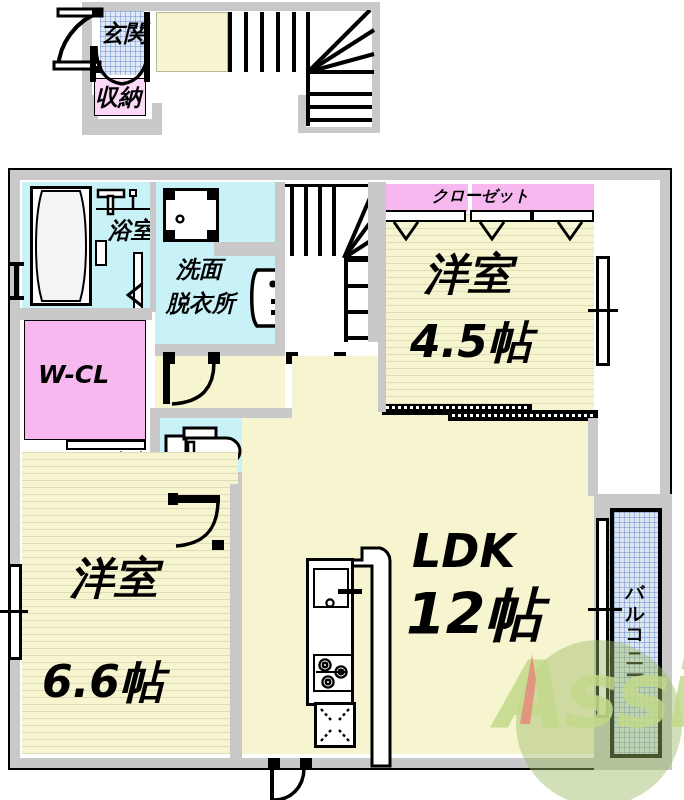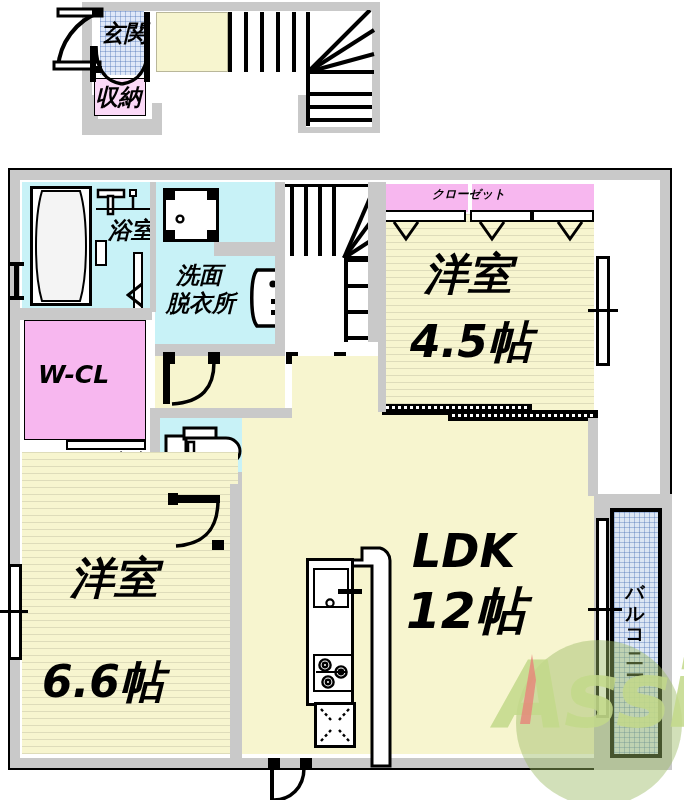--- a/index.html
+++ b/index.html
@@ -178,21 +178,21 @@
 
     <div>
       <svg width="54" height="62" style="position:absolute;left:247px;top:268px;">
         <path d="M10,2 L46,2 L46,58 L10,58 C3,50 3,10 10,2 Z" fill="#fff" stroke="#000" stroke-width="3.5"></path>
         <circle cx="26" cy="16" r="3.6" fill="#000"></circle>
         <circle cx="37" cy="22" r="3.6" fill="#000"></circle>
         <rect x="24" y="31" width="22" height="5" fill="#000"></rect>
         <rect x="24" y="42" width="22" height="5" fill="#000"></rect>
       </svg>
     </div>
-    <div class="lbl lbl-sm" style="left:176px;top:258px;margin-top:6px;">洗面</div>
+    <div class="lbl lbl-sm" style="left:176px;top:258px;">洗面</div>
     <div class="lbl lbl-sm" style="left:166px;top:292px;">脱衣所</div>
 
     <div class="wallfill" style="left:214px;top:242px;width:68px;height:14px;"></div>
     <div class="wallfill" style="left:275px;top:182px;width:10px;height:170px;"></div>
     <div class="wallfill" style="left:155px;top:344px;width:130px;height:12px;"></div>
 
     <div class="white" style="left:285px;top:182px;width:90px;height:160px;"></div>
     <div>
       <div class="ln" style="left:290px;top:186px;width:4px;height:70px;"></div>
       <div class="ln" style="left:304px;top:186px;width:4px;height:70px;"></div>
@@ -277,21 +277,21 @@
       <div class="ln" style="left:212px;top:540px;width:12px;height:10px;"></div>
       <svg width="56" height="56" style="position:absolute;left:170px;top:498px;">
         <path d="M48,2 C48,30 36,46 6,48" fill="none" stroke="#000" stroke-width="3.5"></path>
       </svg>
     </div>
     <div class="wallfill" style="left:230px;top:484px;width:12px;height:274px;"></div>
 
     <div class="room c-yellow" style="left:242px;top:418px;width:352px;height:336px;"></div>
     <div class="room c-yellow" style="left:292px;top:356px;width:302px;height:70px;"></div>
     <div class="lbl lbl-room" style="left:412px;top:528px;font-size:46px;">LDK</div>
-    <div class="lbl lbl-room" style="left:406px;top:586px;font-size:50px;">12帖</div>
+    <div class="lbl lbl-room" style="left:406px;top:586px;font-size:57px;">12帖</div>
 
     <div>
 
       <svg width="62" height="222" style="position:absolute;left:332px;top:546px;">
         <path d="M2,14 L30,14 L30,2 L48,2 A13,13 0 0 1 58,15 L58,220 L40,220 L40,20 L2,20 Z" fill="#fff" stroke="#000" stroke-width="3"></path>
       </svg>
       <div class="thin" style="left:306px;top:558px;width:48px;height:148px;background:#fff;border:3px solid #000;"></div>
 
       <div class="thin" style="left:313px;top:568px;width:36px;height:40px;background:#fff;border:2.5px solid #000;"></div>
       <div class="ln" style="left:338px;top:589px;width:24px;height:5px;"></div>
@@ -322,21 +322,21 @@
         </g>
       </svg>
     </div>
 
     <div class="room c-tatami stripes" style="left:384px;top:214px;width:210px;height:192px;"></div>
     <div class="lbl lbl-room" style="left:424px;top:252px;">洋室</div>
     <div class="lbl lbl-room" style="left:410px;top:320px;">4.5帖</div>
 
     <div class="room c-pink" style="left:384px;top:184px;width:84px;height:28px;"></div>
     <div class="room c-pink" style="left:472px;top:184px;width:122px;height:28px;"></div>
-    <div class="lbl lbl-xs" style="left:432px;top:188px;font-size:12px;">クローゼット</div>
+    <div class="lbl lbl-xs" style="left:432px;top:188px;font-size:16px;">クローゼット</div>
 
     <div>
       <div class="thin" style="left:384px;top:210px;width:82px;height:12px;background:#fff;border:2.5px solid #000;"></div>
       <div class="thin" style="left:470px;top:210px;width:62px;height:12px;background:#fff;border:2.5px solid #000;"></div>
       <div class="thin" style="left:532px;top:210px;width:62px;height:12px;background:#fff;border:2.5px solid #000;"></div>
       <svg width="216" height="22" style="position:absolute;left:382px;top:221px;">
         <path d="M12,1 L24,18 L36,1" fill="none" stroke="#000" stroke-width="3"></path>
         <path d="M98,1 L110,18 L122,1" fill="none" stroke="#000" stroke-width="3"></path>
         <path d="M176,1 L188,18 L200,1" fill="none" stroke="#000" stroke-width="3"></path>
       </svg>

